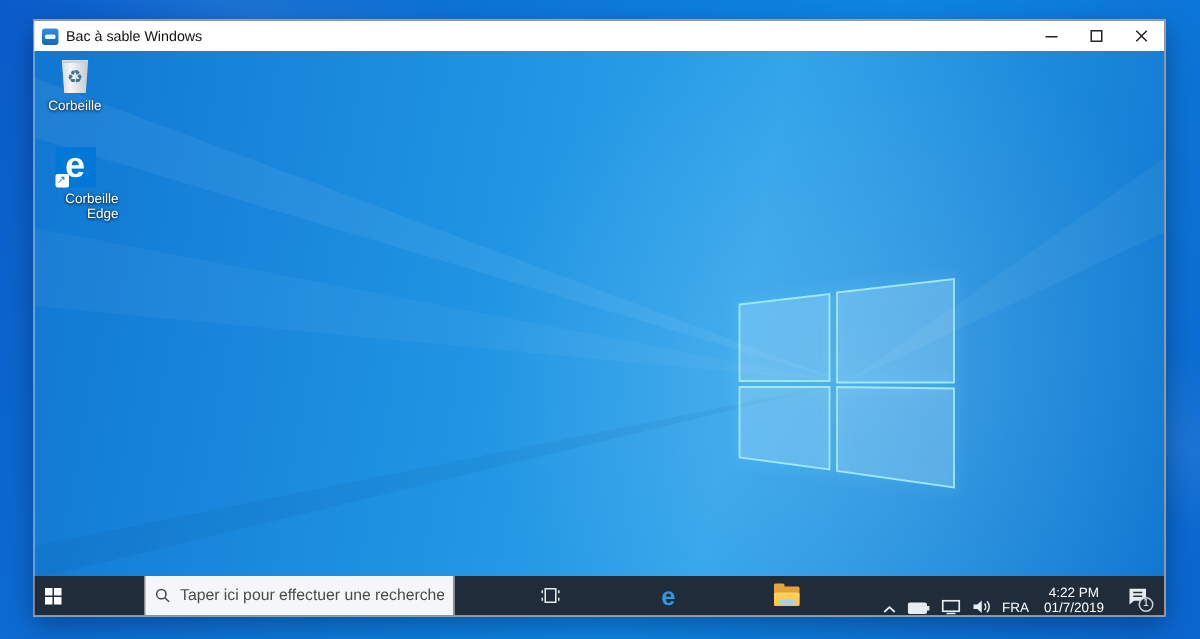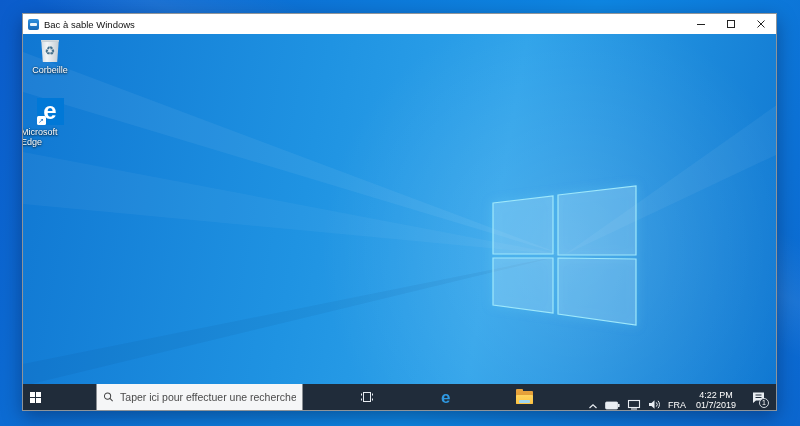--- a/index.html
+++ b/index.html
@@ -51,21 +51,21 @@
   .ray4 { clip-path:polygon(541px 221px, 755px 70px, 755px 120px); background:rgba(255,255,255,.05); }
   .logo-svg { position:absolute; left:0; top:0; pointer-events:none; }
 
   
   .desk-icon {
     position:absolute; width:62px; display:flex; flex-direction:column; align-items:center;
     cursor:default;
   }
   .desk-icon .glyph-box { width:27px; height:27px; position:relative; display:flex; align-items:center; justify-content:center; }
   .desk-label {
-    margin-top:2px; font-size:9px; color:#fff; text-align:left; line-height:10px;
+    margin-top:2px; font-size:9px; color:#fff; text-align:right; line-height:10px;
     text-shadow:0 1px 2px rgba(0,0,0,.7), 0 0 2px rgba(0,0,0,.5); max-width:58px;
   }
   
   .bin-body {
     width:20px; height:22px; margin-top:3px;
     background:linear-gradient(90deg,#cfd6db 0%,#f2f5f7 35%,#d6dde2 70%,#bec7cd 100%);
     clip-path:polygon(6% 0,94% 0,86% 100%,14% 100%);
     position:relative; display:flex; align-items:center; justify-content:center;
   }
   .bin-rim { position:absolute; top:-3px; left:-1px; width:22px; height:5px; border-radius:2px;
@@ -166,21 +166,21 @@
         <div class="desk-label">Corbeille</div>
       </div>
 
       <div class="desk-icon" style="left:-4px; top:64px;">
         <div class="glyph-box">
           <div class="edge-tile">
             <span class="edge-e">e</span>
             <span class="shortcut-badge">↗</span>
           </div>
         </div>
-        <div class="desk-label">Microsoft Edge</div>
+        <div class="desk-label">Corbeille Edge</div>
       </div>
     </div>
 
     <div class="taskbar">
       <div class="start-btn">
         <div class="win-logo">
             <span></span>
             <span></span>
             <span></span>
             <span></span>

